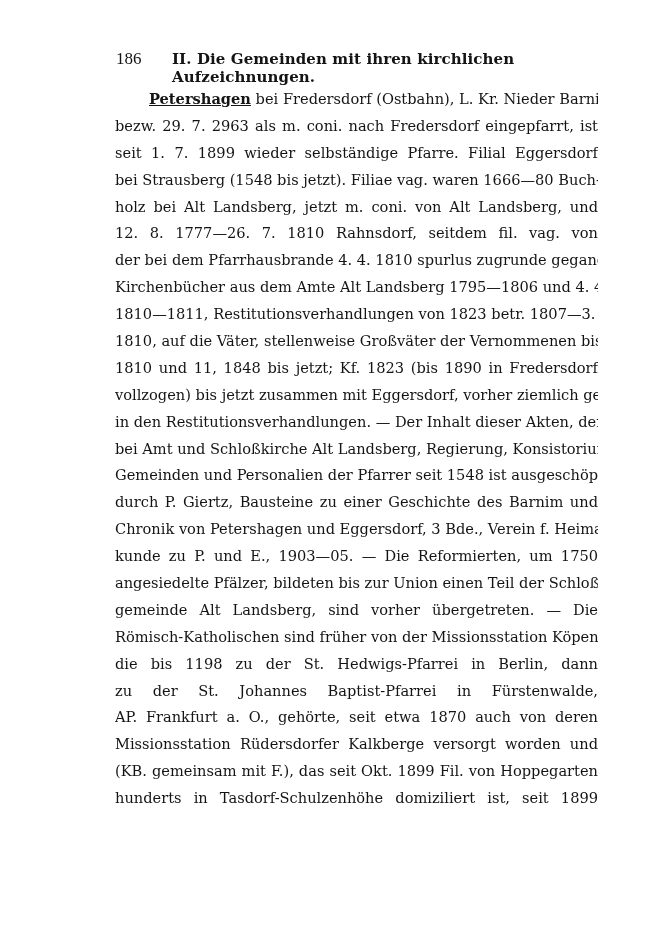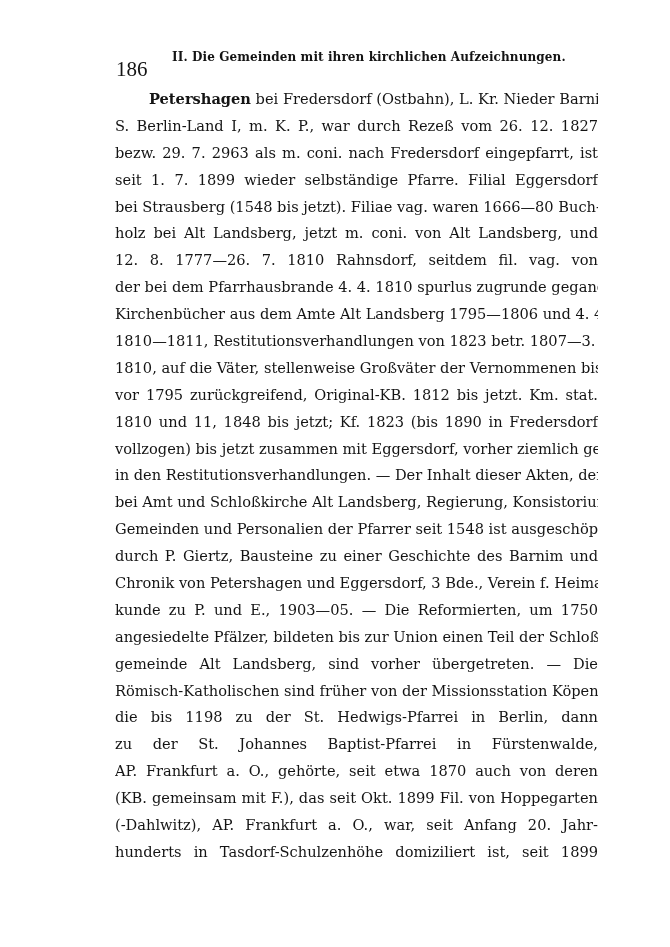--- a/index.html
+++ b/index.html
@@ -1,63 +1,61 @@
 <!DOCTYPE html>
 <html><head>
   <meta charset="utf-8">
   <style>
     html, body { margin: 0; padding: 0; background: #ffffff; }
     body { width: 670px; height: 947px; position: relative; overflow: hidden;
            font-family: "DejaVu Serif", serif; color: #141414; }
     .header { position: absolute; top: 49px; left: 116px; width: 480px; height: 22px;
               font-size: 14.5px; }
-    .page-number { position: absolute; left: 0; top: 0; font-family: "Liberation Serif", serif; font-size: 21px; margin-top: 8px; }
-    .running-title { position: absolute; left: 56px; top: 1px; font-weight: bold; letter-spacing: 0.1px; font-size: 12px; }
+    .page-number { position: absolute; left: 0; top: 0; font-family: "Liberation Serif", serif; font-size: 17px; }
+    .running-title { position: absolute; left: 56px; top: 1px; font-weight: bold; letter-spacing: 0.1px; font-size: 15px; }
     .body-text { position: absolute; top: 86px; left: 115px; width: 483px; }
     .line { height: 26.9px; line-height: 26.9px; font-size: 14.6px; white-space: nowrap;
             text-align: justify; text-align-last: justify; overflow: hidden; }
     .line.indent { padding-left: 34px; }
-    .b { font-weight: bold; }
+    .b { font-weight: bold; text-decoration: underline; }
   </style>
 </head>
 <body>
 
 <div class="header">
   <span class="page-number">186</span>
   <span class="running-title">II. Die Gemeinden mit ihren kirchlichen Aufzeichnungen.</span>
 </div>
 
 <div class="body-text">
 
   <div class="line indent">
     <span class="b">Petershagen</span>
     <span>bei Fredersdorf (Ostbahn), L. Kr. Nieder Barnim,</span>
   </div>
-  <div class="line">S. Berlin-Land I, m. K. P., war durch Rezeß vom 26. 12. 1827</div>
   <div class="line">bezw. 29. 7. 2963 als m. coni. nach Fredersdorf eingepfarrt, ist</div>
   <div class="line">seit 1. 7. 1899 wieder selbständige Pfarre. Filial Eggersdorf</div>
   <div class="line">bei Strausberg (1548 bis jetzt). Filiae vag. waren 1666—80 Buch-</div>
   <div class="line">holz bei Alt Landsberg, jetzt m. coni. von Alt Landsberg, und</div>
   <div class="line">12. 8. 1777—26. 7. 1810 Rahnsdorf, seitdem fil. vag. von</div>
   <div class="line">der bei dem Pfarrhausbrande 4. 4. 1810 spurlus zugrunde gegangenen</div>
   <div class="line">Kirchenbücher aus dem Amte Alt Landsberg 1795—1806 und 4. 4.</div>
   <div class="line">1810—1811, Restitutionsverhandlungen von 1823 betr. 1807—3. 4.</div>
   <div class="line">1810, auf die Väter, stellenweise Großväter der Vernommenen bis</div>
-  <div class="line">vor 1795 zurückgreifend, Original-KB. 1812 bis jetzt. Km. stat.</div>
   <div class="line">1810 und 11, 1848 bis jetzt; Kf. 1823 (bis 1890 in Fredersdorf</div>
   <div class="line">vollzogen) bis jetzt zusammen mit Eggersdorf, vorher ziemlich genau</div>
   <div class="line">in den Restitutionsverhandlungen. — Der Inhalt dieser Akten, derer</div>
   <div class="line">bei Amt und Schloßkirche Alt Landsberg, Regierung, Konsistorium</div>
   <div class="line">Gemeinden und Personalien der Pfarrer seit 1548 ist ausgeschöpft</div>
   <div class="line">durch P. Giertz, Bausteine zu einer Geschichte des Barnim und</div>
   <div class="line">Chronik von Petershagen und Eggersdorf, 3 Bde., Verein f. Heimat-</div>
   <div class="line">kunde zu P. und E., 1903—05. — Die Reformierten, um 1750</div>
   <div class="line">angesiedelte Pfälzer, bildeten bis zur Union einen Teil der Schloß-</div>
   <div class="line">gemeinde Alt Landsberg, sind vorher übergetreten. — Die</div>
   <div class="line">Römisch-Katholischen sind früher von der Missionsstation Köpenick,</div>
   <div class="line">die bis 1198 zu der St. Hedwigs-Pfarrei in Berlin, dann</div>
   <div class="line">zu der St. Johannes Baptist-Pfarrei in Fürstenwalde,</div>
   <div class="line">AP. Frankfurt a. O., gehörte, seit etwa 1870 auch von deren</div>
+  <div class="line">Missionsstation Rüdersdorfer Kalkberge versorgt worden und</div>
   <div class="line">(KB. gemeinsam mit F.), das seit Okt. 1899 Fil. von Hoppegarten</div>
-  <div class="line">(-Dahlwitz), AP. Frankfurt a. O., war, seit Anfang 20. Jahr-</div>
   <div class="line">hunderts in Tasdorf-Schulzenhöhe domiziliert ist, seit 1899</div>
 
 </div>
 
 </body></html>

